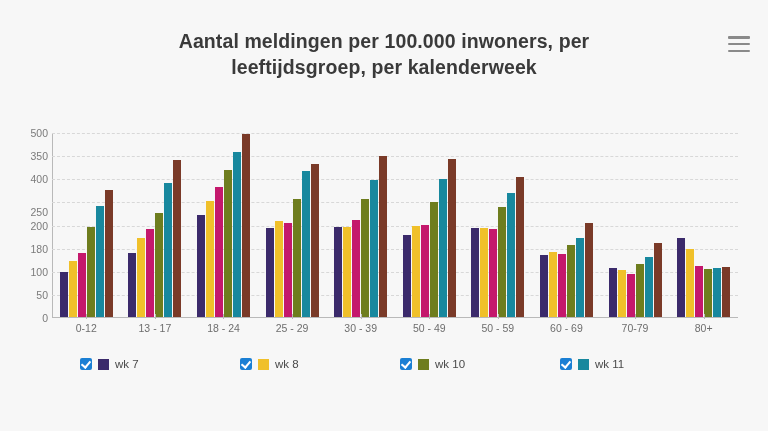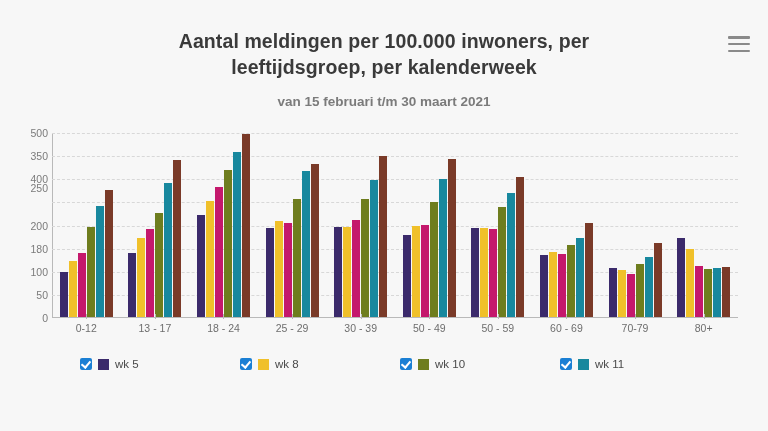--- a/index.html
+++ b/index.html
@@ -120,31 +120,30 @@
 <div class="wrap">
 
   <div class="menu-icon">
     <span></span>
       <span></span>
       <span></span>
   </div>
 
   <div class="titles">
     <div class="title">Aantal meldingen per 100.000 inwoners, per leeftijdsgroep, per kalenderweek</div>
-    <div class="subtitle">van 15 februari t/m 30 maart 2021</div>
   </div>
 
   <div class="plot-area">
     <div class="y-axis-labels">
         <div class="y-lab" style="top: 185px;">0</div>
         <div class="y-lab" style="top: 161.875px;">50</div>
         <div class="y-lab" style="top: 138.75px;">100</div>
         <div class="y-lab" style="top: 115.625px;">180</div>
         <div class="y-lab" style="top: 92.5px;">200</div>
-        <div class="y-lab" style="top: 55px; margin-left: 44px;">250</div>
+        <div class="y-lab" style="top: 79px; margin-left: 44px;">250</div>
         <div class="y-lab" style="top: 46.25px;">400</div>
         <div class="y-lab" style="top: 23.125px;">350</div>
         <div class="y-lab" style="top: 0px;">500</div>
       </div>
     <div class="y-axis-line"></div>
     <div class="gridlines">
         <div class="gridline" style="top: 161.875px;"></div>
         <div class="gridline" style="top: 138.75px;"></div>
         <div class="gridline" style="top: 115.625px;"></div>
         <div class="gridline" style="top: 92.5px;"></div>
@@ -258,21 +257,21 @@
       <div>50 - 59</div>
       <div>60 - 69</div>
       <div>70-79</div>
       <div>80+</div>
     </div>
 
   <div class="legend">
       <div class="legend-item">
         <span class="checkbox"></span>
         <span class="swatch" style="background: rgb(59, 42, 107);"></span>
-        <span class="legend-label">wk 5</span>
+        <span class="legend-label">wk 7</span>
       </div>
       <div class="legend-item">
         <span class="checkbox"></span>
         <span class="swatch" style="background: rgb(240, 192, 42);"></span>
         <span class="legend-label">wk 8</span>
       </div>
       <div class="legend-item">
         <span class="checkbox"></span>
         <span class="swatch" style="background: rgb(110, 125, 30);"></span>
         <span class="legend-label">wk 10</span>

